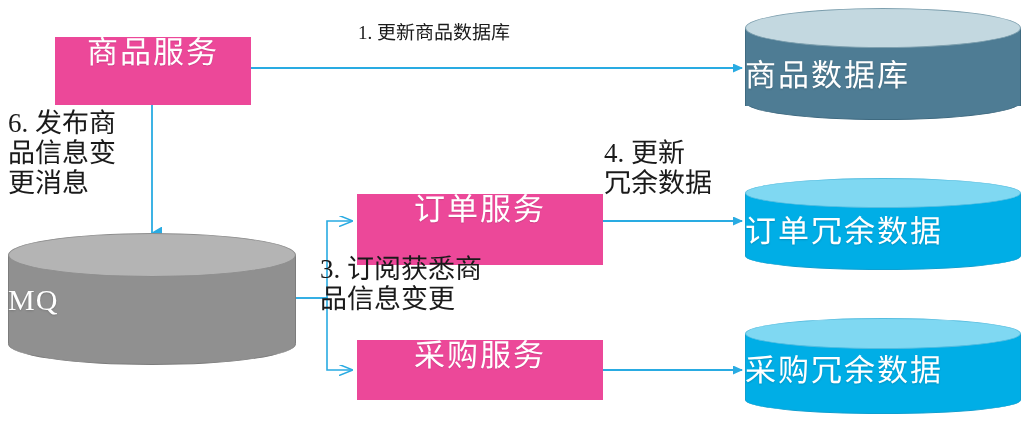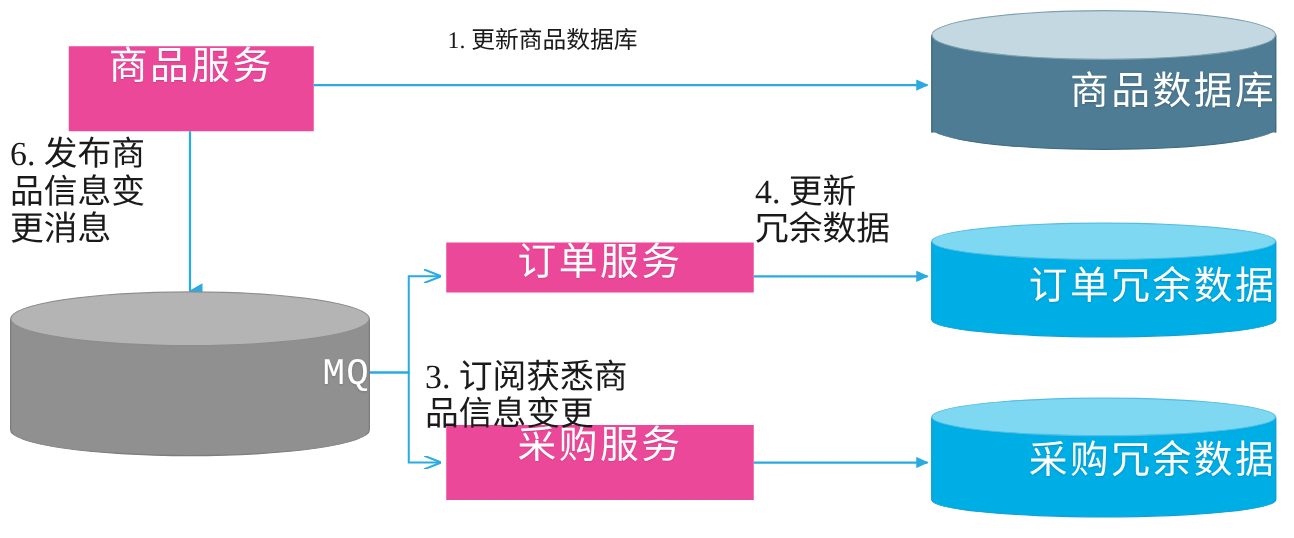--- a/index.html
+++ b/index.html
@@ -30,21 +30,21 @@
     color: #ffffff;
     font-family: "Liberation Serif", "DejaVu Serif", serif;
     font-size: 31px;
     letter-spacing: 2px;
     line-height: 1;
     white-space: nowrap;
     text-shadow: 0 1px 1px rgba(0,0,0,0.12);
   }
 
   #box-product-service { left: 55px;  top: 37px;  width: 196px; height: 68px; }
-  #box-order-service   { left: 357px; top: 194px; width: 246px; height: 40px; }
+  #box-order-service   { left: 357px; top: 194px; width: 246px; height: 71px; }
   #box-purchase-service{ left: 357px; top: 340px; width: 246px; height: 60px; }
 
   
   .cyl {
     position: absolute;
   }
   .cyl .cyl-body {
     position: absolute;
     left: 0; right: 0;
     box-sizing: border-box;
@@ -59,23 +59,23 @@
   .cyl .cyl-bottom-shade {
     position: absolute;
     left: 0; right: 0;
     bottom: 0;
     border-radius: 50%;
     box-sizing: border-box;
   }
   .cyl .cyl-text {
     position: absolute;
     left: 0; right: 0;
-    text-align: right;
+    text-align: left;
     color: #ffffff;
-    font-family: Liberation Mono, monospace;
+    font-family: Liberation Serif, serif;
     font-size: 31px;
     letter-spacing: 2px;
     line-height: 1;
     white-space: nowrap;
     text-shadow: 0 1px 2px rgba(0,0,0,0.16);
   }
 
   
   #cyl-product-db { left: 745px; top: 8px; width: 276px; height: 112px; }
   #cyl-product-db .cyl-body {
@@ -173,21 +173,21 @@
   .annot {
     position: absolute;
     color: #1a1a1a;
     font-family: "Liberation Serif", "DejaVu Serif", serif;
     font-size: 27px;
     line-height: 1.12;
     white-space: pre-line;
   }
   #annot-1 { left: 358px; top: 22px;  font-size: 19px; }
   #annot-2 { left: 8px;   top: 108px; }
-  #annot-3 { left: 340px; top: 254px; margin-top: 32px; }
+  #annot-3 { left: 320px; top: 254px; }
   #annot-4a{ left: 604px; top: 138px; font-family: Liberation Serif, serif; }
   #annot-4b{ left: 604px; top: 292px; }
 
   
   #watermark {
     position: absolute;
     left: 812px;
     top: 398px;
     color: rgba(255,255,255,0.72);
     font-family: "Liberation Sans", "DejaVu Sans", sans-serif;

